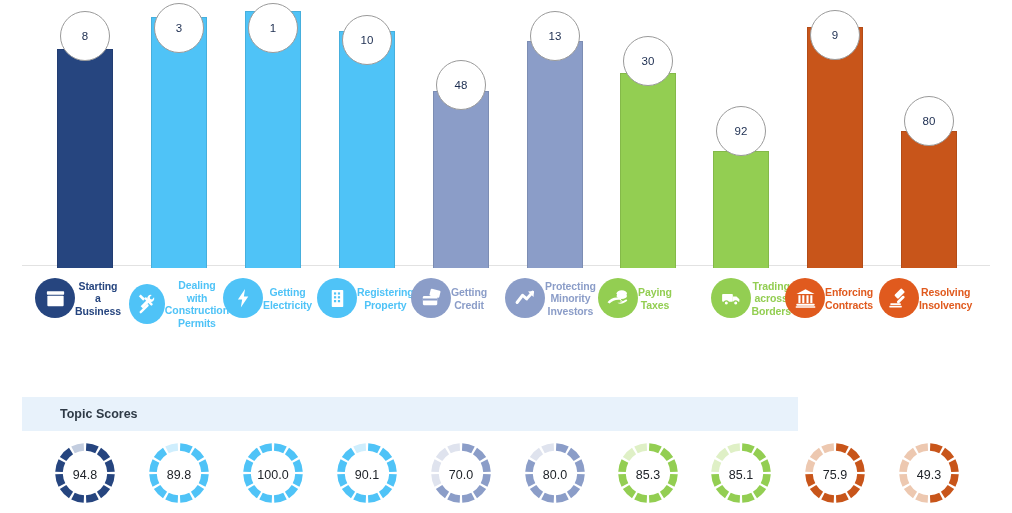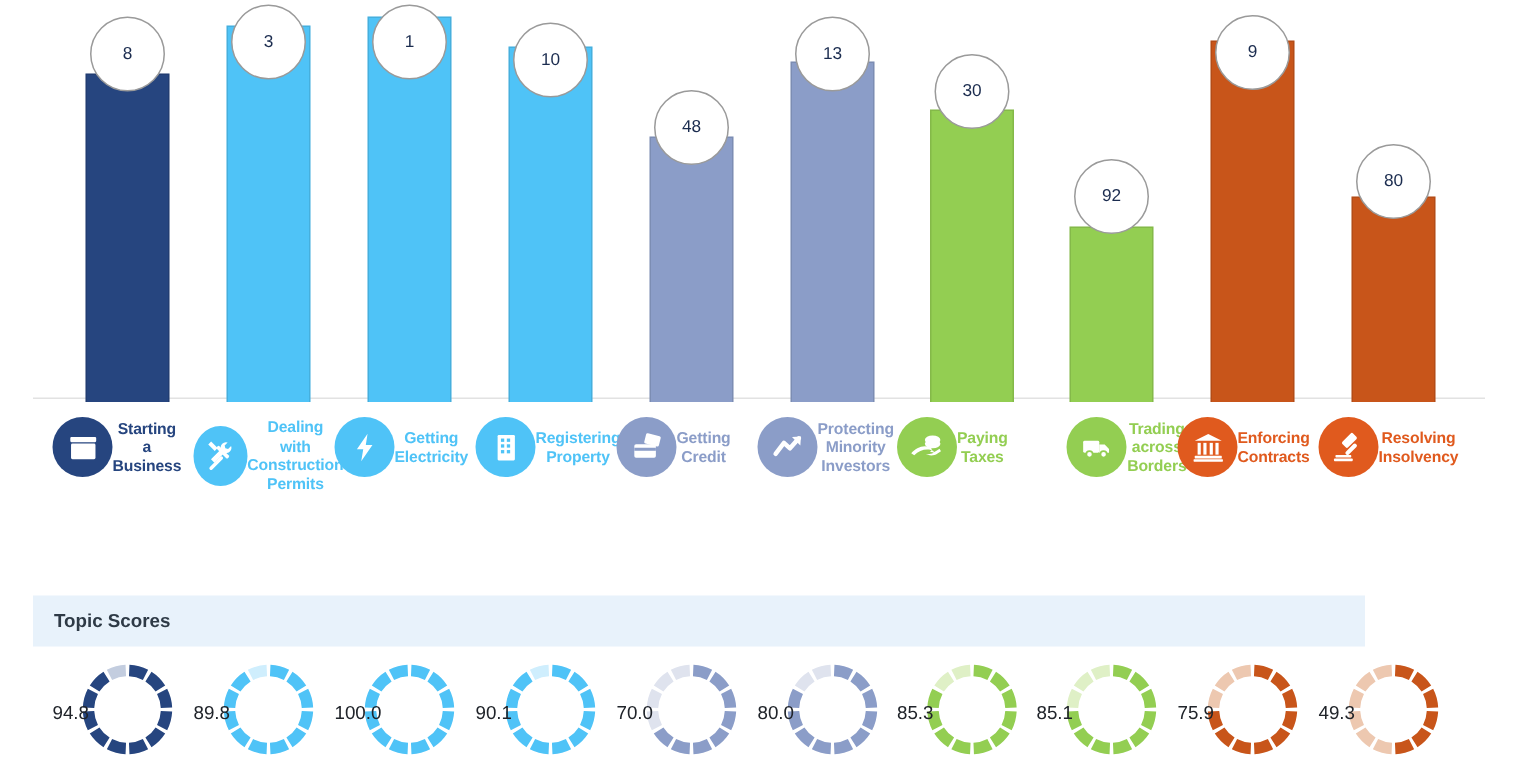--- a/index.html
+++ b/index.html
@@ -54,36 +54,36 @@
   .topic-icon svg { display: block; }
   .topic-label {
     margin-top: 9px; text-align: center;
     font-size: 10.5px; font-weight: bold; line-height: 12.5px;
     letter-spacing: -0.1px;
   }
 
   
   #scores-band {
     position: absolute; left: 22px; top: 397px;
-    width: 888px; height: 34px;
+    width: 776px; height: 34px;
     background: #e8f2fb;
-    display: flex; align-items: center;
+    display: flex; align-items: center; padding-left: 24px;
   }
   #scores-band-title {
     margin-left: 14px; font-size: 12.5px; font-weight: bold; color: #2e3a46;
   }
 
   
   #donut-row {
     position: absolute; left: 0; top: 437px;
     width: 1012px; height: 76px;
   }
   .donut {
     position: absolute; top: 0; width: 100px; height: 76px;
-    display: flex; align-items: center; 
+    display: flex; align-items: center; justify-content: center;
   }
   .donut svg { position: absolute; left: 50%; top: 2px; transform: translateX(-50%); }
   .donut-value {
     position: relative; z-index: 2;
     font-size: 12.5px; color: #20242a; font-weight: 400;
   }
 </style>
 </head>
 <body>
 

